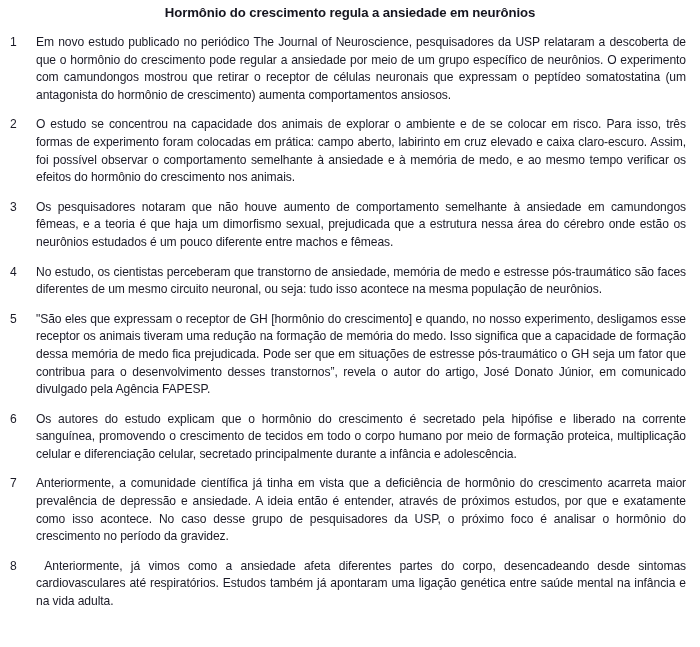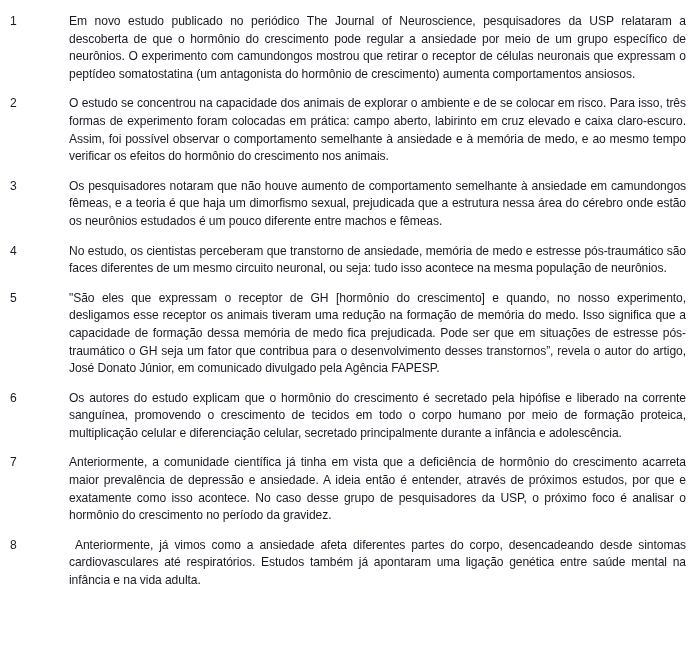--- a/index.html
+++ b/index.html
@@ -67,33 +67,33 @@
     width: 14px;
     text-align: left;
     font-size: 12.1px;
     line-height: 17.6px;
     font-weight: normal;
     color: #1a1a26;
   }
 
   .para-text {
     display: block;
-    margin-left: 33px;
   }
 
   
   .para.extra-gap .para-text::before {
     content: "\00a0";
   }
 </style>
 </head>
 <body>
 
 <div class="page">
 
+  <h1 class="doc-title">Hormônio do crescimento regula a ansiedade em neurônios</h1>
 
   <ol class="paragraph-list">
 
     <li class="para">
       <span class="para-num">1</span>
       <span class="para-text">Em novo estudo publicado no periódico The Journal of Neuroscience, pesquisadores da USP relataram a descoberta de que o hormônio do crescimento pode regular a ansiedade por meio de um grupo específico de neurônios. O experimento com camundongos mostrou que retirar o receptor de células neuronais que expressam o peptídeo somatostatina (um antagonista do hormônio de crescimento) aumenta comportamentos ansiosos.</span>
     </li>
 
     <li class="para">
       <span class="para-num">2</span>

